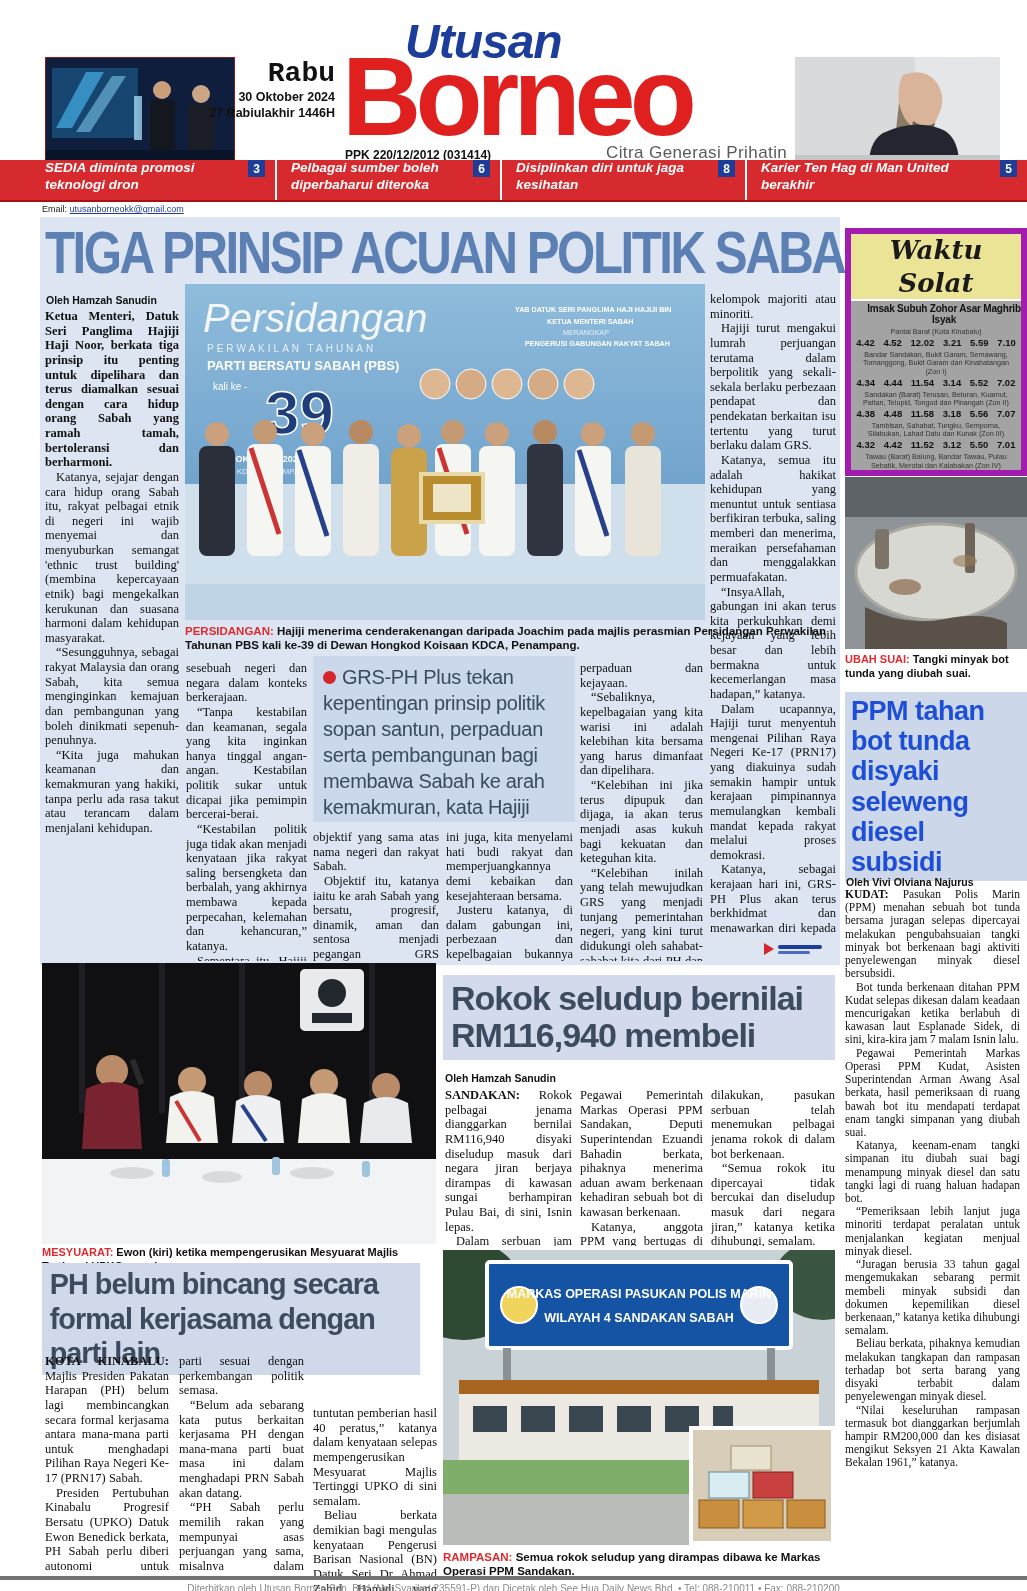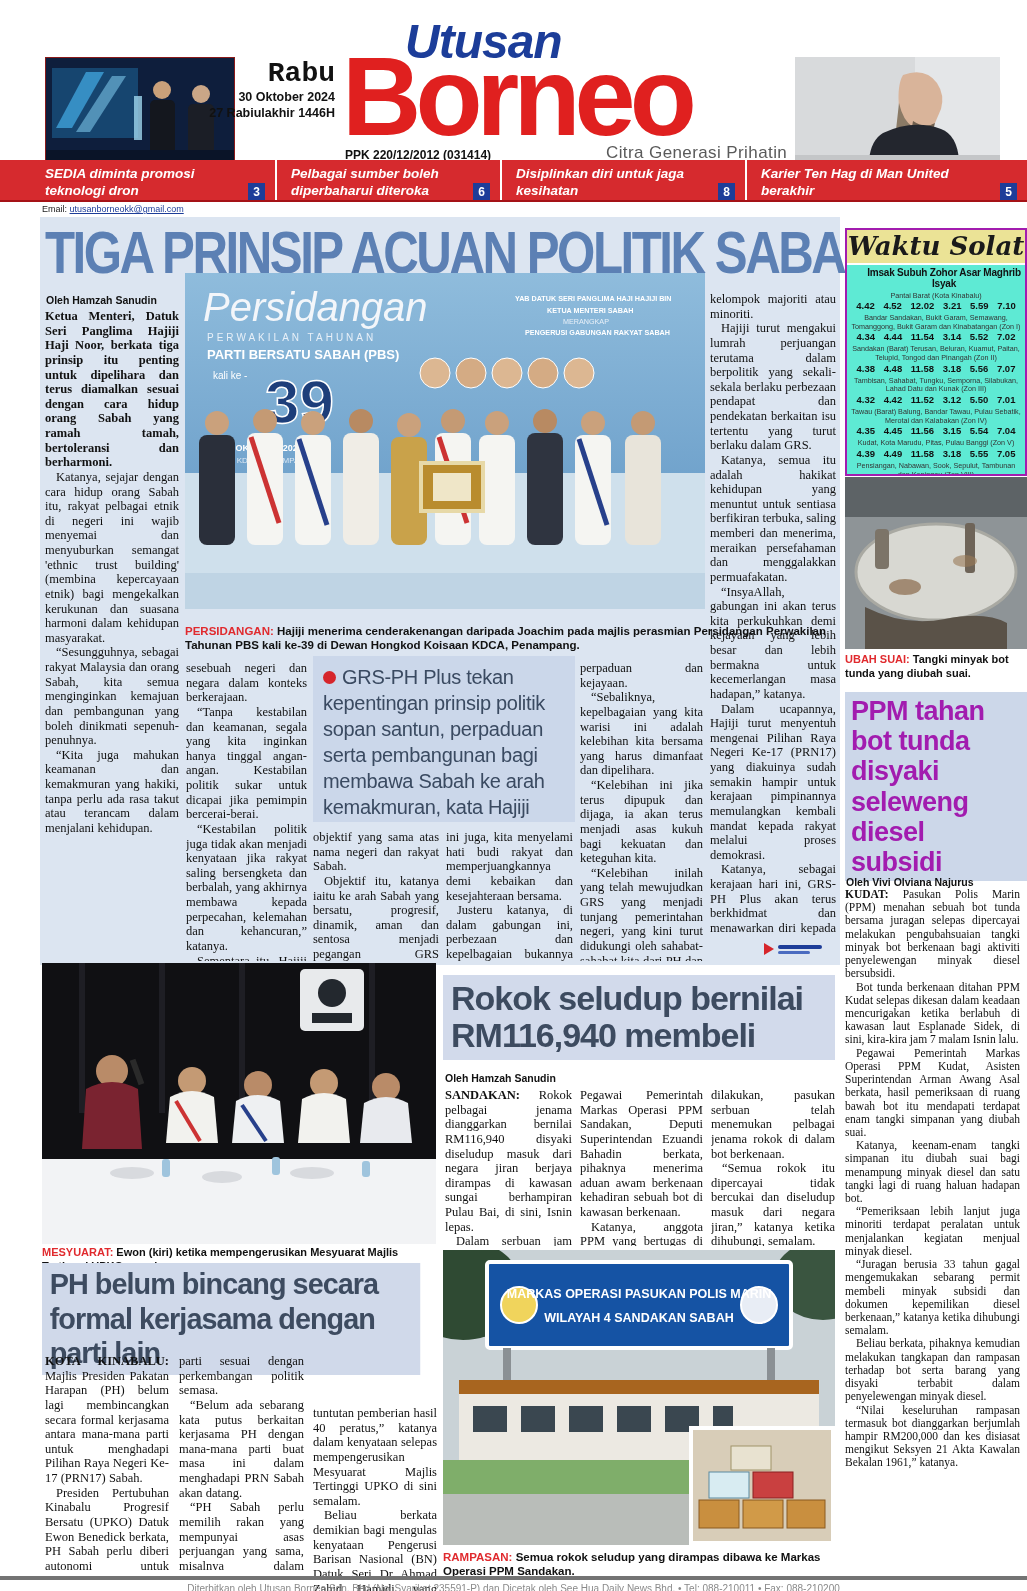--- a/index.html
+++ b/index.html
@@ -12,21 +12,21 @@
   .mh-day{font-size:28px;font-weight:bold;color:#111;}
   .mh-date{font-size:12.5px;font-weight:bold;color:#111;}
   .mh-utusan{font-size:48px;font-weight:bold;font-style:italic;color:#1c3d99;letter-spacing:-1px;}
   .mh-borneo{font-size:112px;font-weight:bold;color:#e0201f;letter-spacing:-6px;line-height:.88;
              transform:scaleX(.98);transform-origin:left top;white-space:nowrap;}
   .mh-ppk{font-size:12px;font-weight:bold;}
   .mh-slogan{font-size:17px;color:#5a5a5a;letter-spacing:.4px;}
 
   
   #teasers{left:0;top:160px;width:1027px;height:40px;background:#d62a2e;display:flex;}
-  .teaser{display:flex;align-items:flex-end;position:relative;border-left:2px solid #fff;box-sizing:border-box;}
+  .teaser{display:flex;align-items:flex-start;position:relative;border-left:2px solid #fff;box-sizing:border-box;}
   .teaser:first-child{border-left:none;}
   .teaser-text{flex:1;color:#fff;font-weight:bold;font-style:italic;font-size:13.5px;line-height:1.25;padding-left:14px;}
   .teaser-page{width:17px;height:17px;background:#1d3d99;color:#fff;font-weight:bold;font-size:12px;
                display:flex;align-items:center;justify-content:center;margin-right:10px;flex:0 0 auto;}
   #rule-red{left:0;top:200px;width:1027px;height:2px;background:#a51216;}
   #email-line{left:42px;top:204px;font-size:9px;color:#222;}
   #email-line a{color:#1d3d99;}
 
   
   #main-bg{left:40px;top:217px;width:800px;height:748px;background:#dce5f1;}
@@ -39,30 +39,30 @@
   .col.lede p:first-child{font-weight:bold;}
   .caption{font-size:11.5px;font-weight:bold;line-height:1.25;color:#111;}
   .cap-label{color:#e02a2e;font-weight:bold;}
   #quote-box{left:313px;top:656px;width:262px;height:166px;background:#cbd7ea;padding:8px 10px;box-sizing:border-box;
              color:#3a4a61;font-size:20px;line-height:1.3;letter-spacing:-.3px;}
   .bullet{display:inline-block;width:13px;height:13px;border-radius:50%;background:#d6252b;margin-right:6px;}
   #end-logo{left:762px;top:941px;}
 
   
   #prayer{left:845px;top:228px;width:182px;height:248px;background:linear-gradient(#ececе8,#dfdfdb);
-          background-color:#5eead4;overflow:hidden;border:2px solid #a21caf;box-sizing:border-box;}
+          background-color:#a3a3a3;overflow:hidden;border:6px solid #a21caf;box-sizing:border-box;}
   #prayer-title{background:#ebe396;text-align:center;font-family:"DejaVu Serif",serif;font-style:italic;
                 font-weight:bold;font-size:26px;color:#1a1a1a;line-height:1.25;border-bottom:2px solid #fff;}
   #prayer-headers{text-align:center;font-weight:bold;font-size:10px;margin-top:2px;letter-spacing:-.2px;padding-left:16px;}
   .pt-row{margin-top:3px;}
   .pt-zone{font-size:7.2px;color:#333;text-align:center;line-height:1.2;padding:0 4px;}
   .pt-times{font-size:9.5px;font-weight:bold;text-align:center;word-spacing:6px;color:#111;}
 
   
-  #ppm-headline{left:845px;top:692px;width:182px;background:#ccd7e9;color:#a21caf;font-weight:bold;
+  #ppm-headline{left:845px;top:692px;width:182px;background:#ccd7e9;color:#1d4ed8;font-weight:bold;
                 font-size:27px;line-height:1.12;padding:4px 6px;box-sizing:border-box;letter-spacing:-.5px;}
   #ppm-body{left:845px;top:888px;width:175px;height:700px;font-size:11.5px;line-height:1.15;}
 
   
   #rokok-headline{left:443px;top:975px;width:392px;background:#d2daeb;color:#3d4b60;font-weight:bold;
                   font-size:34px;line-height:1.1;padding:5px 8px;box-sizing:border-box;letter-spacing:-1px;}
   
   #ph-headline{left:42px;top:1263px;width:394px;background:#d0d9ea;color:#3d4b60;font-weight:bold;
                font-size:30px;line-height:1.15;padding:4px 8px;box-sizing:border-box;letter-spacing:-1px;
                transform:scaleX(.96);transform-origin:left top;}
@@ -133,21 +133,21 @@
   <div id="rule-red" class="abs"></div>
   <div id="email-line" class="abs">
     <span>Email:</span>
     <a href="#">utusanborneokk@gmail.com</a>
   </div>
 
   <div id="main-bg" class="abs"></div>
   <div id="main-headline" class="abs">TIGA PRINSIP ACUAN POLITIK SABAH</div>
   <div class="abs byline" style="left:46px;top:294px;">Oleh Hamzah Sanudin</div>
 
-  <div class="abs" style="left:185px;top:273px;width:520px;height:399px;overflow:hidden;">
+  <div class="abs" style="left:185px;top:284px;width:520px;height:399px;overflow:hidden;">
     <svg width="520" height="336" viewBox="0 0 520 336">
       <defs>
         <linearGradient id="bk" x1="0" y1="0" x2="0" y2="1">
           <stop offset="0" stop-color="#8fbcdc"></stop>
             <stop offset="1" stop-color="#5e93c2"></stop>
         </linearGradient>
       </defs>
       <rect width="520" height="336" fill="url(#bk)"></rect>
       <rect y="200" width="520" height="136" fill="#cfe0ec"></rect>
       <text x="18" y="48" font-size="40" font-style="italic" fill="#f3f6fa" font-family="DejaVu Serif, serif">Persidangan</text>

